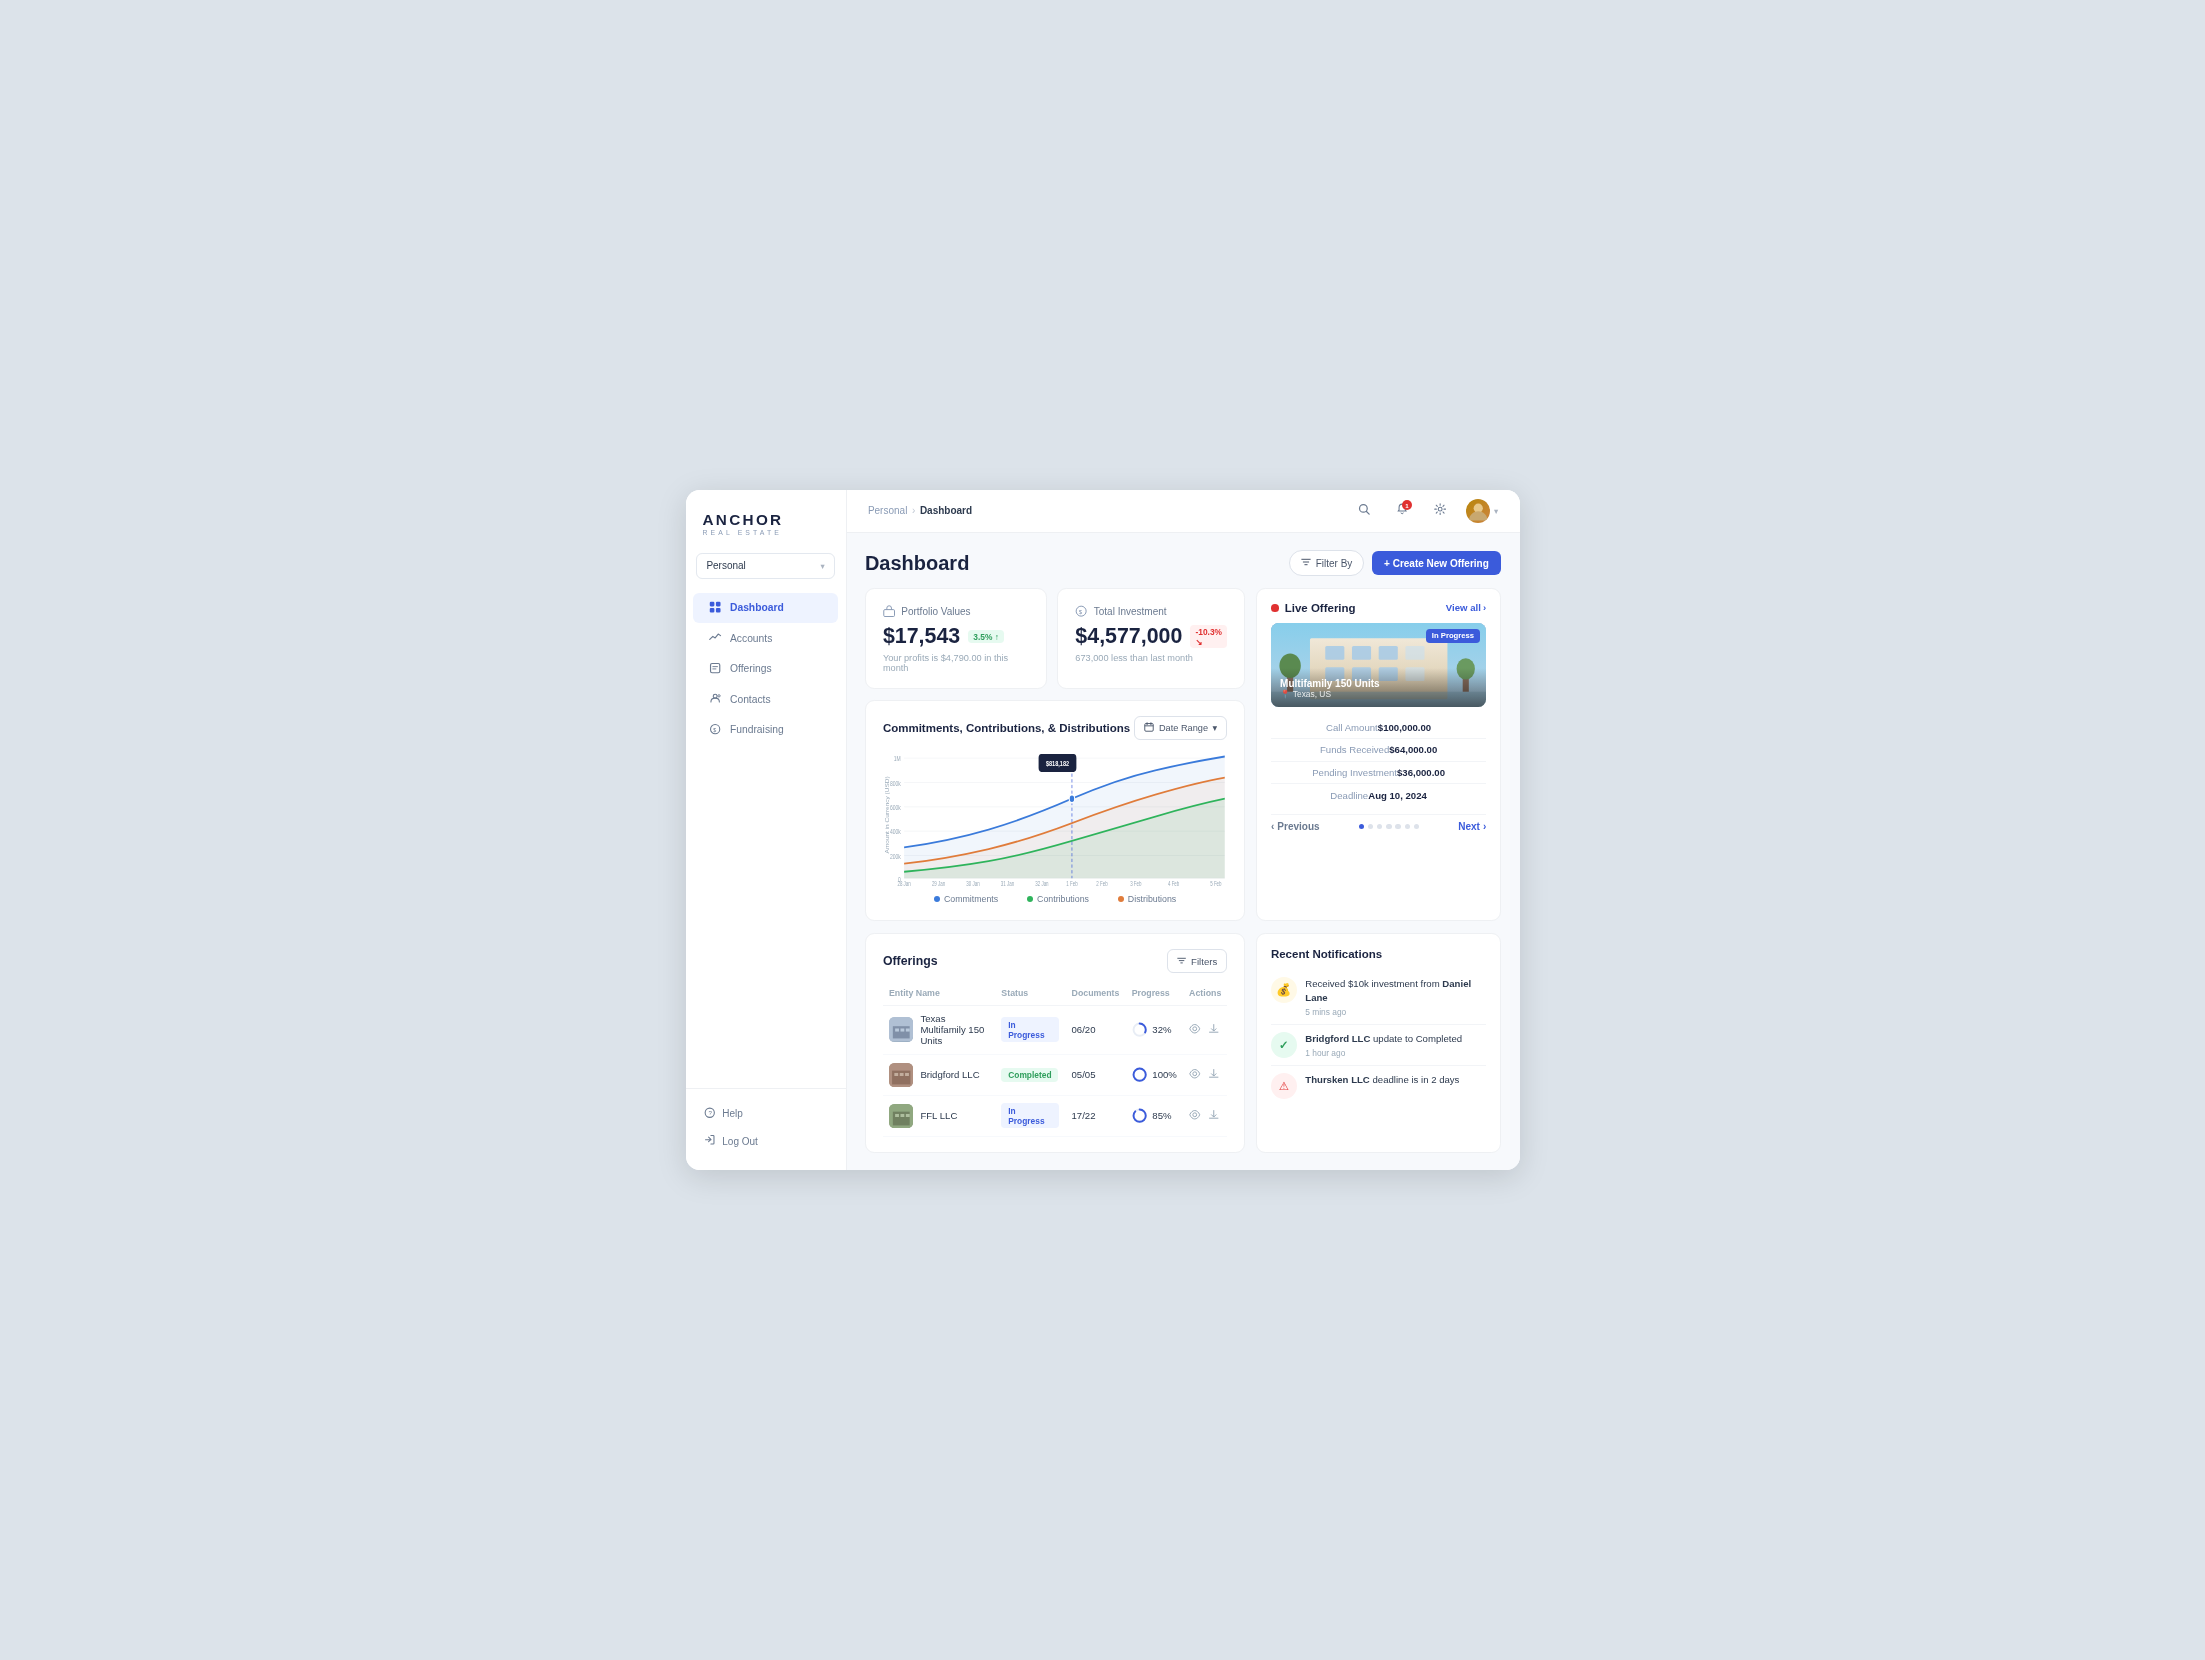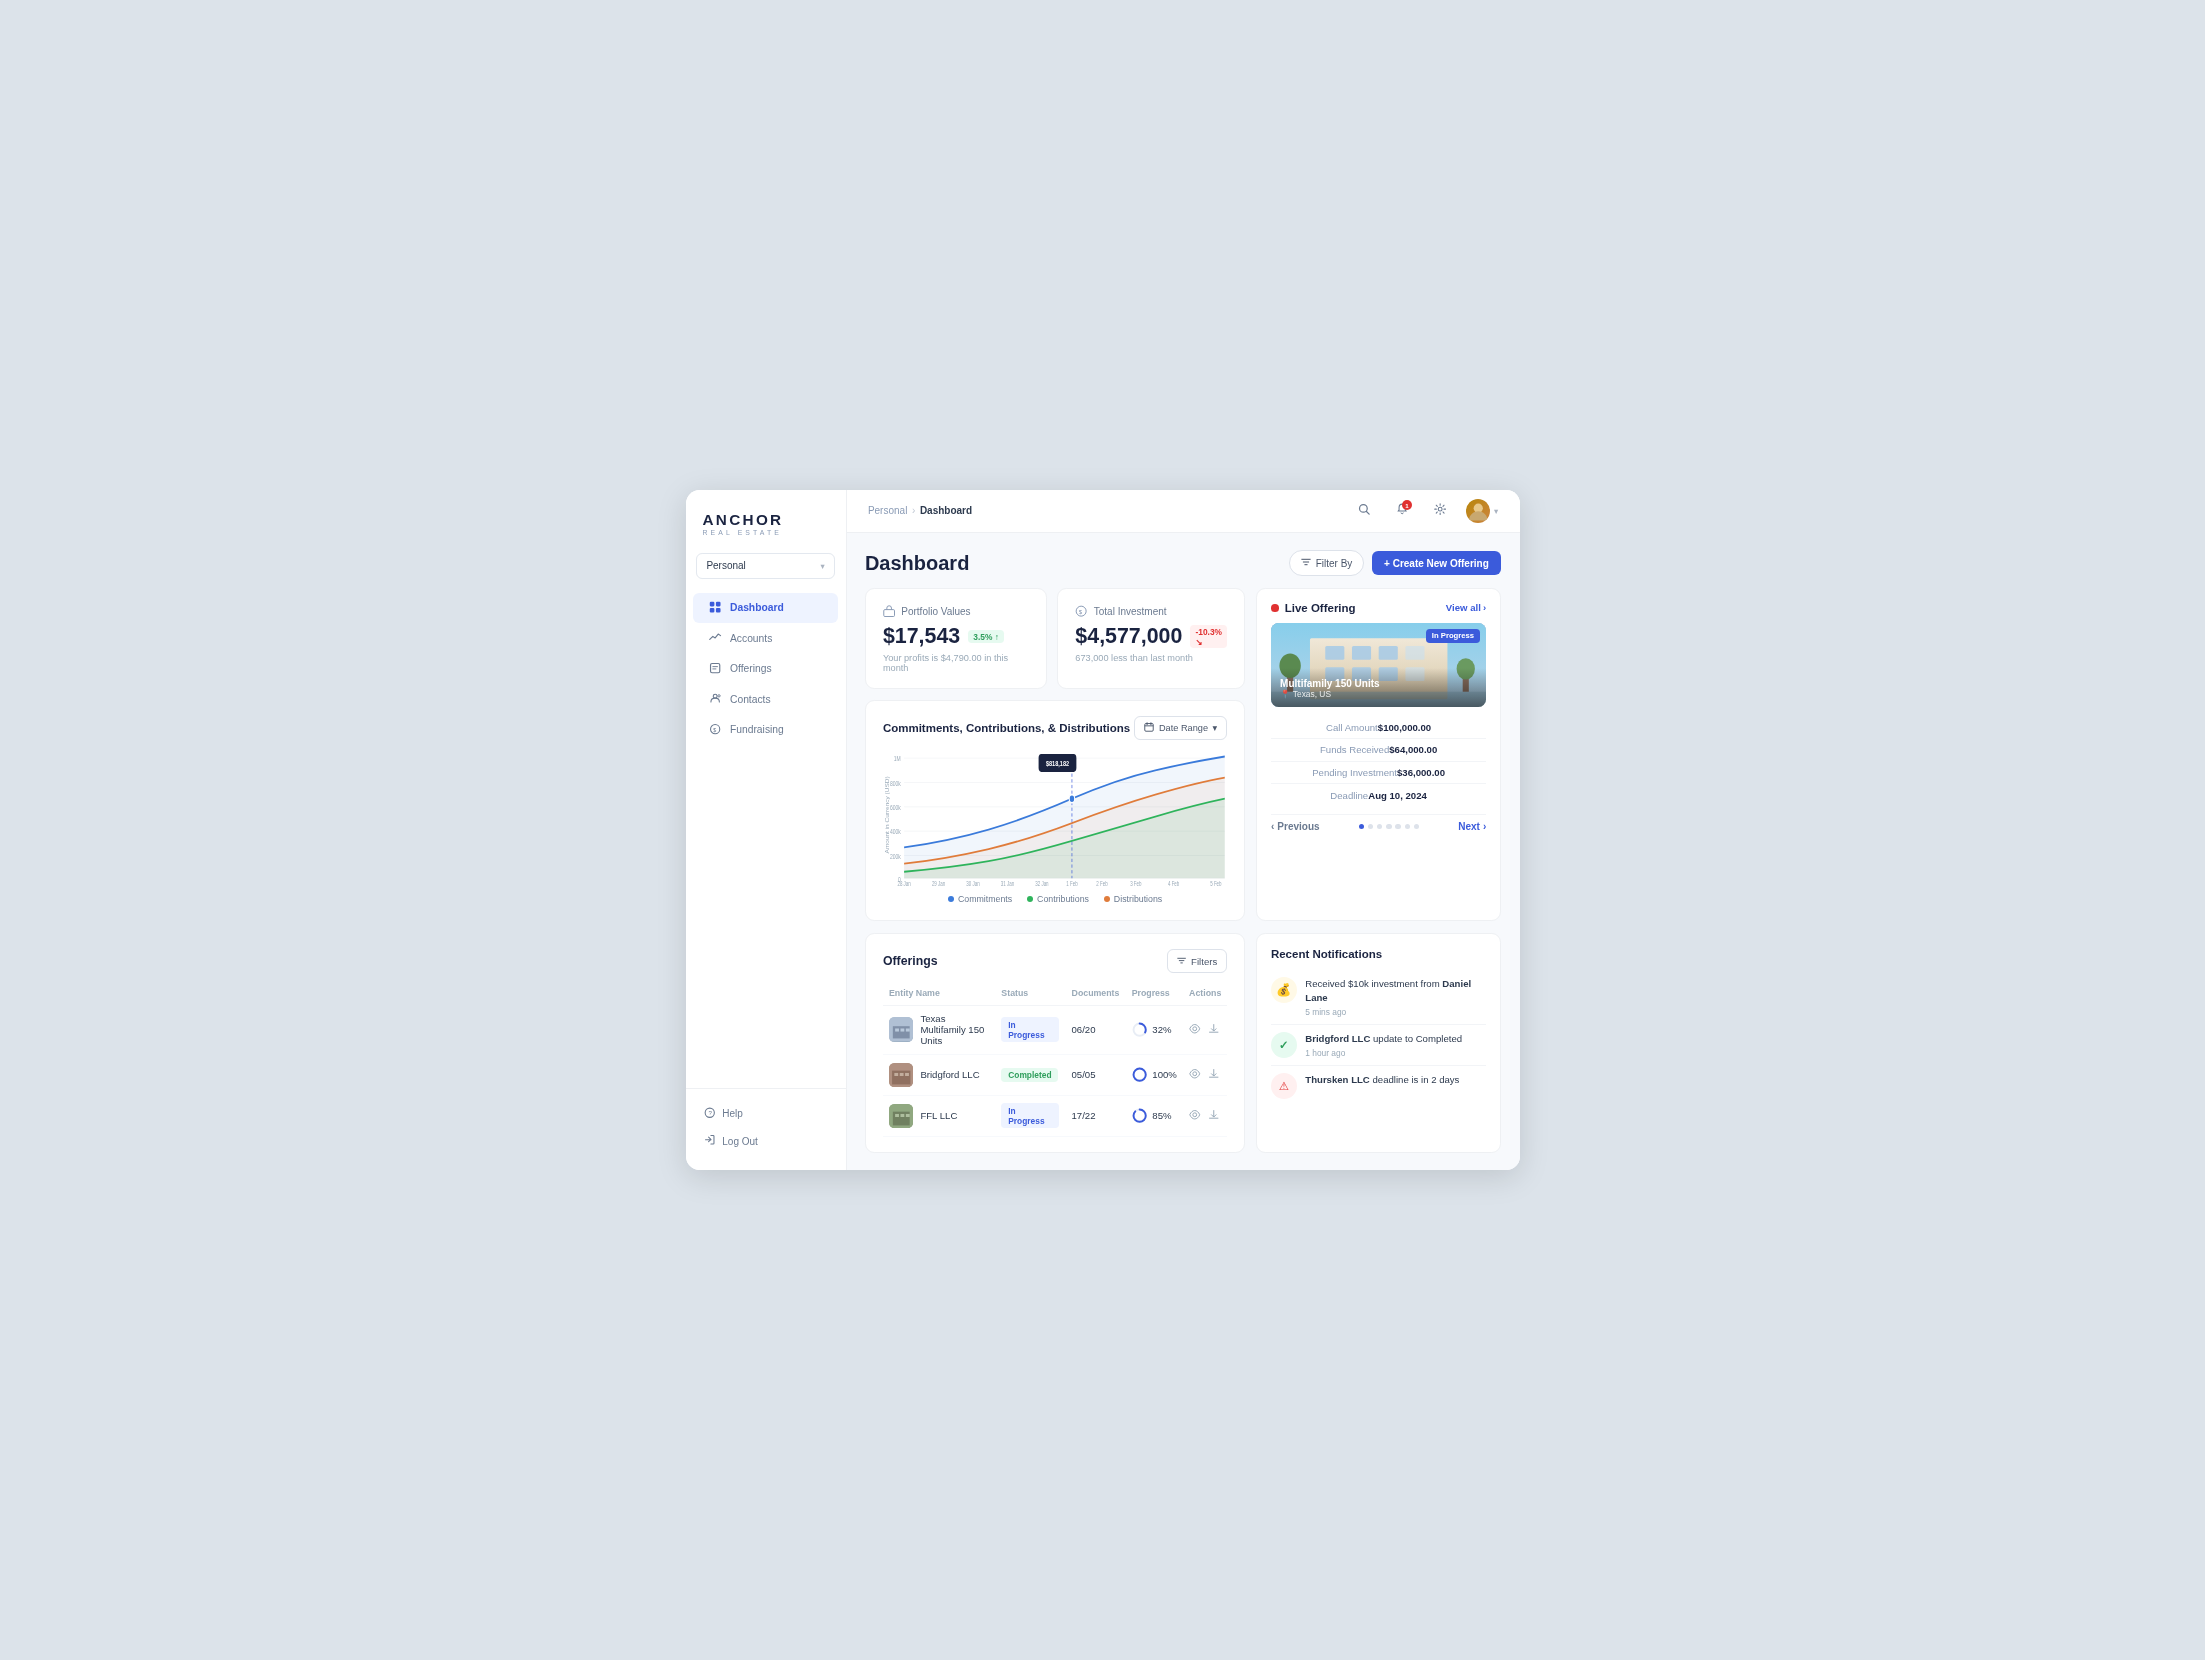--- a/index.html
+++ b/index.html
@@ -451,21 +451,21 @@
     .chart-area {
       position: relative;
       height: 138px;
     }
     .chart-svg {
       width: 100%;
       height: 100%;
     }
     .chart-legend {
       display: flex;
-      gap: 15px;
+      gap: 29px;
       justify-content: center;
       margin-top: 6.1px;
     }
     .legend-item {
       display: flex;
       align-items: center;
       gap: 3.8px;
       font-size: 8.8px;
       color: #6b7a90;
     }

